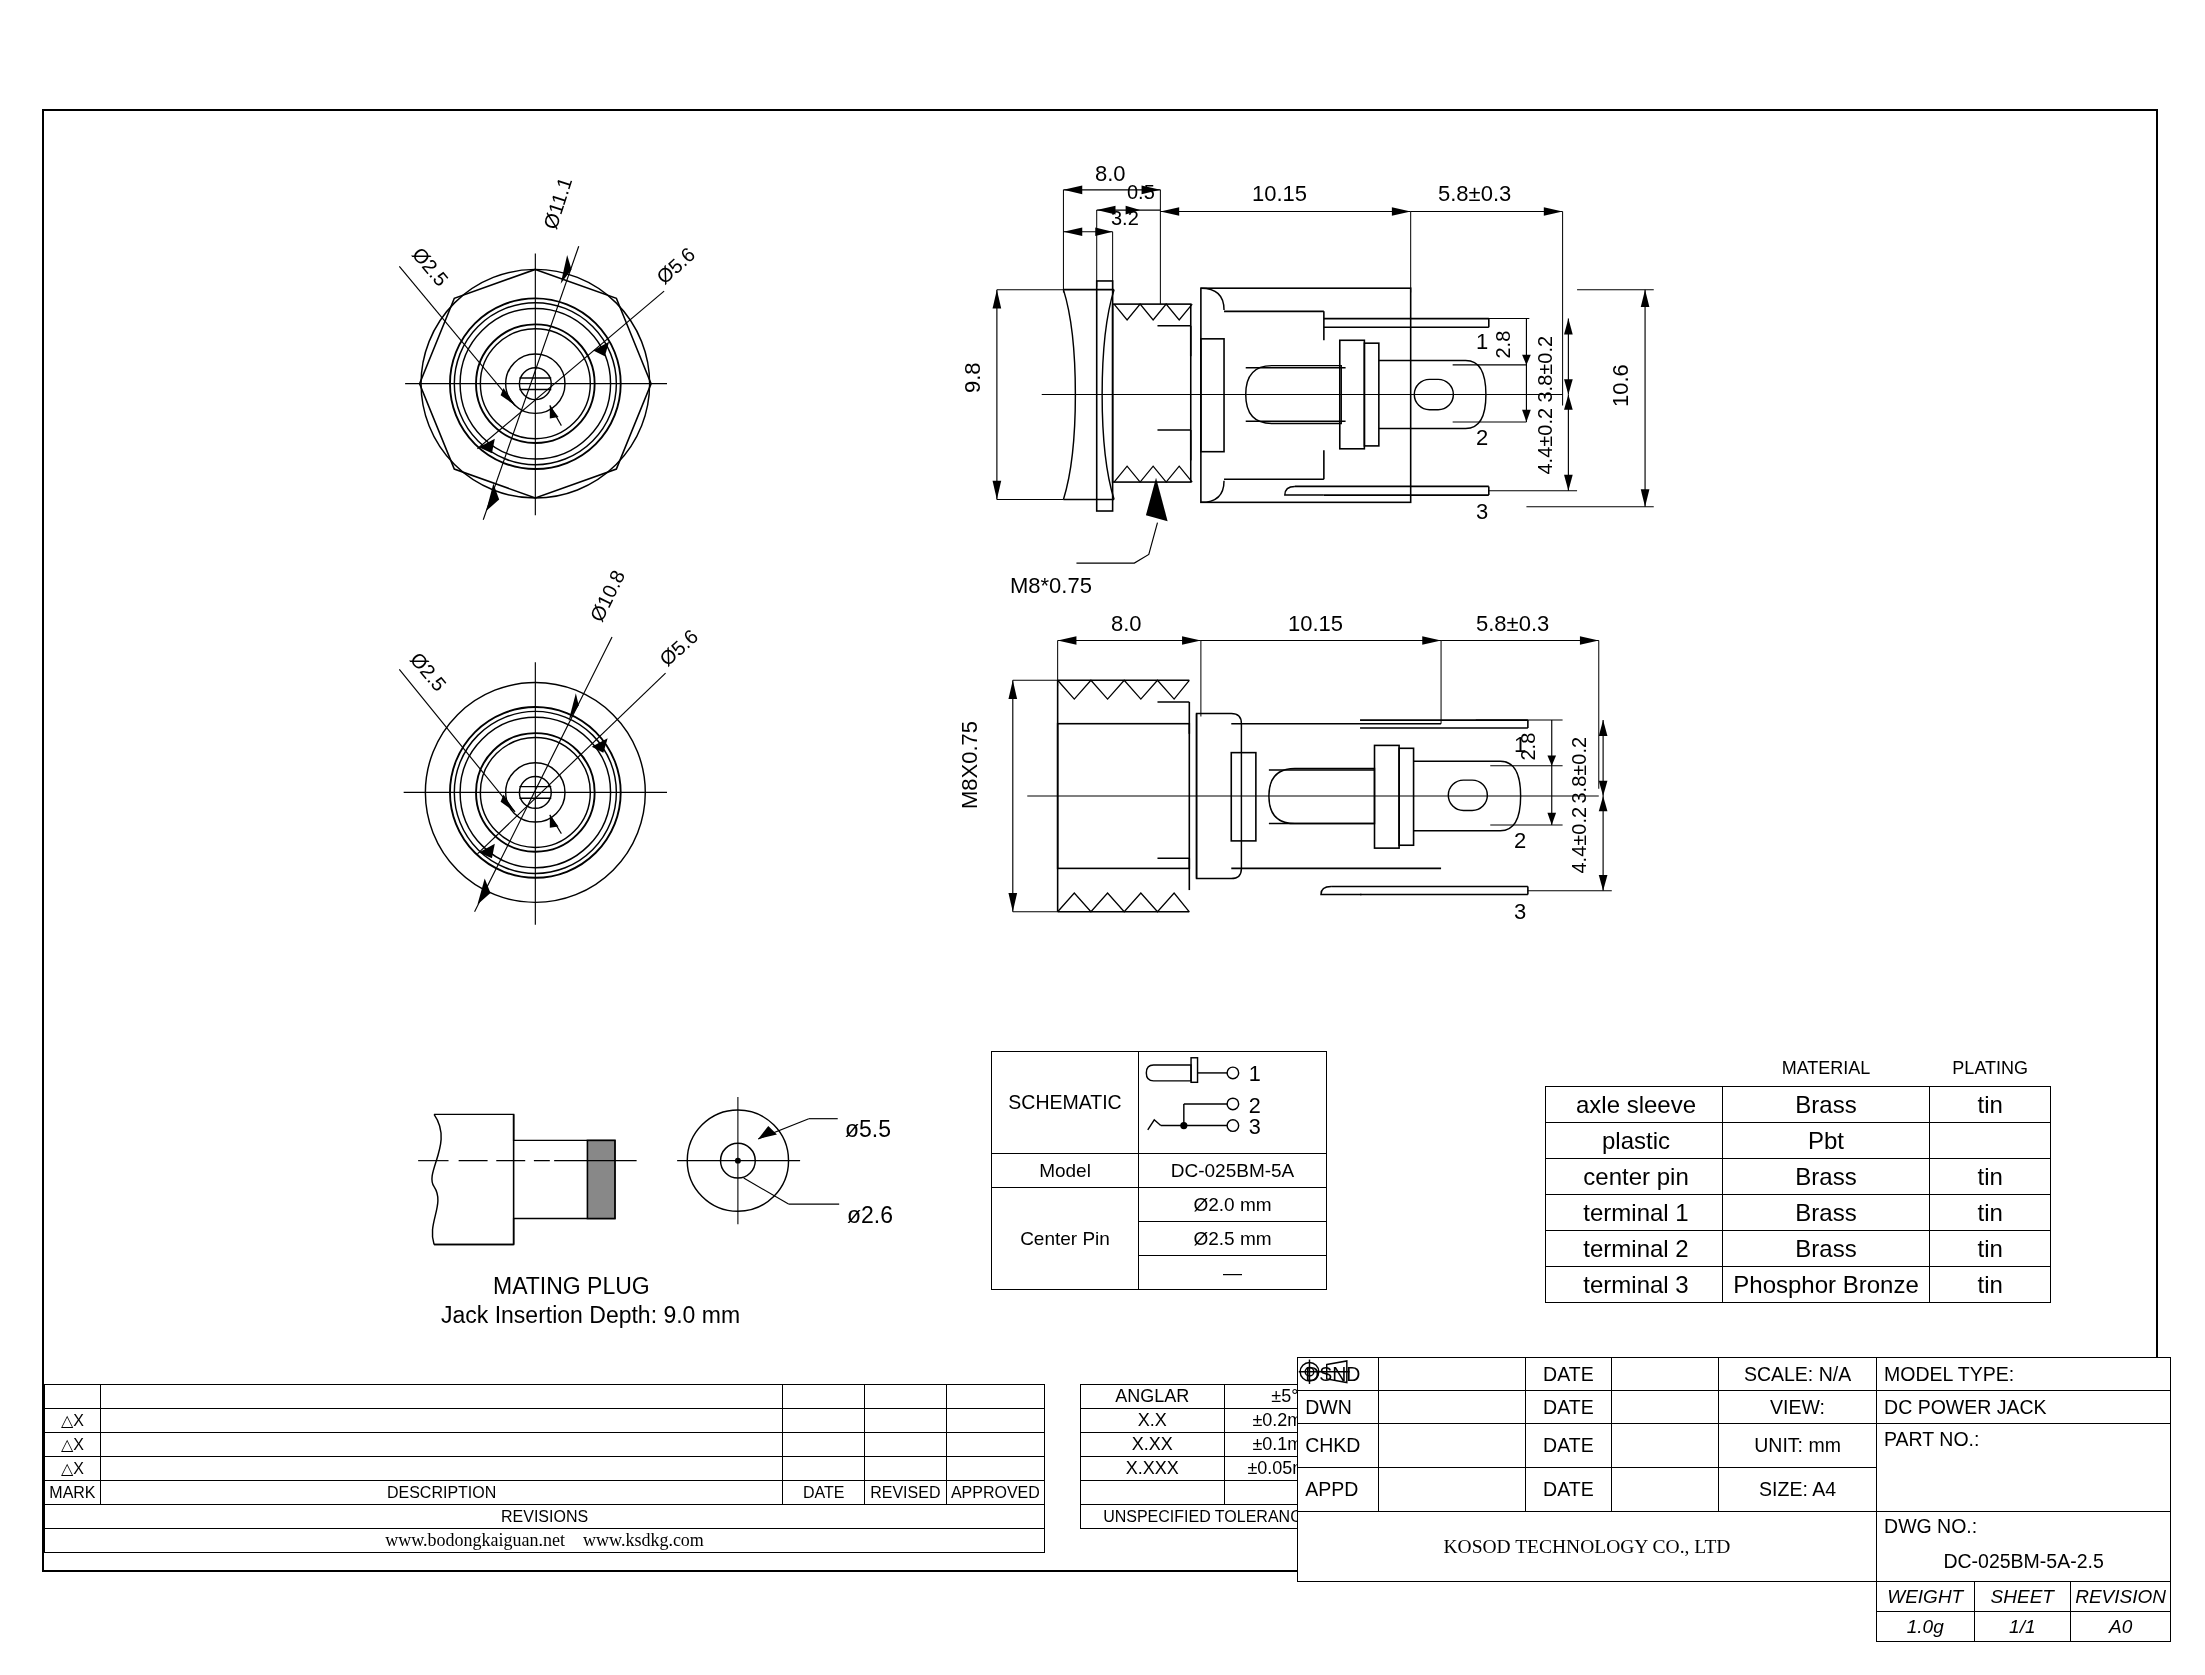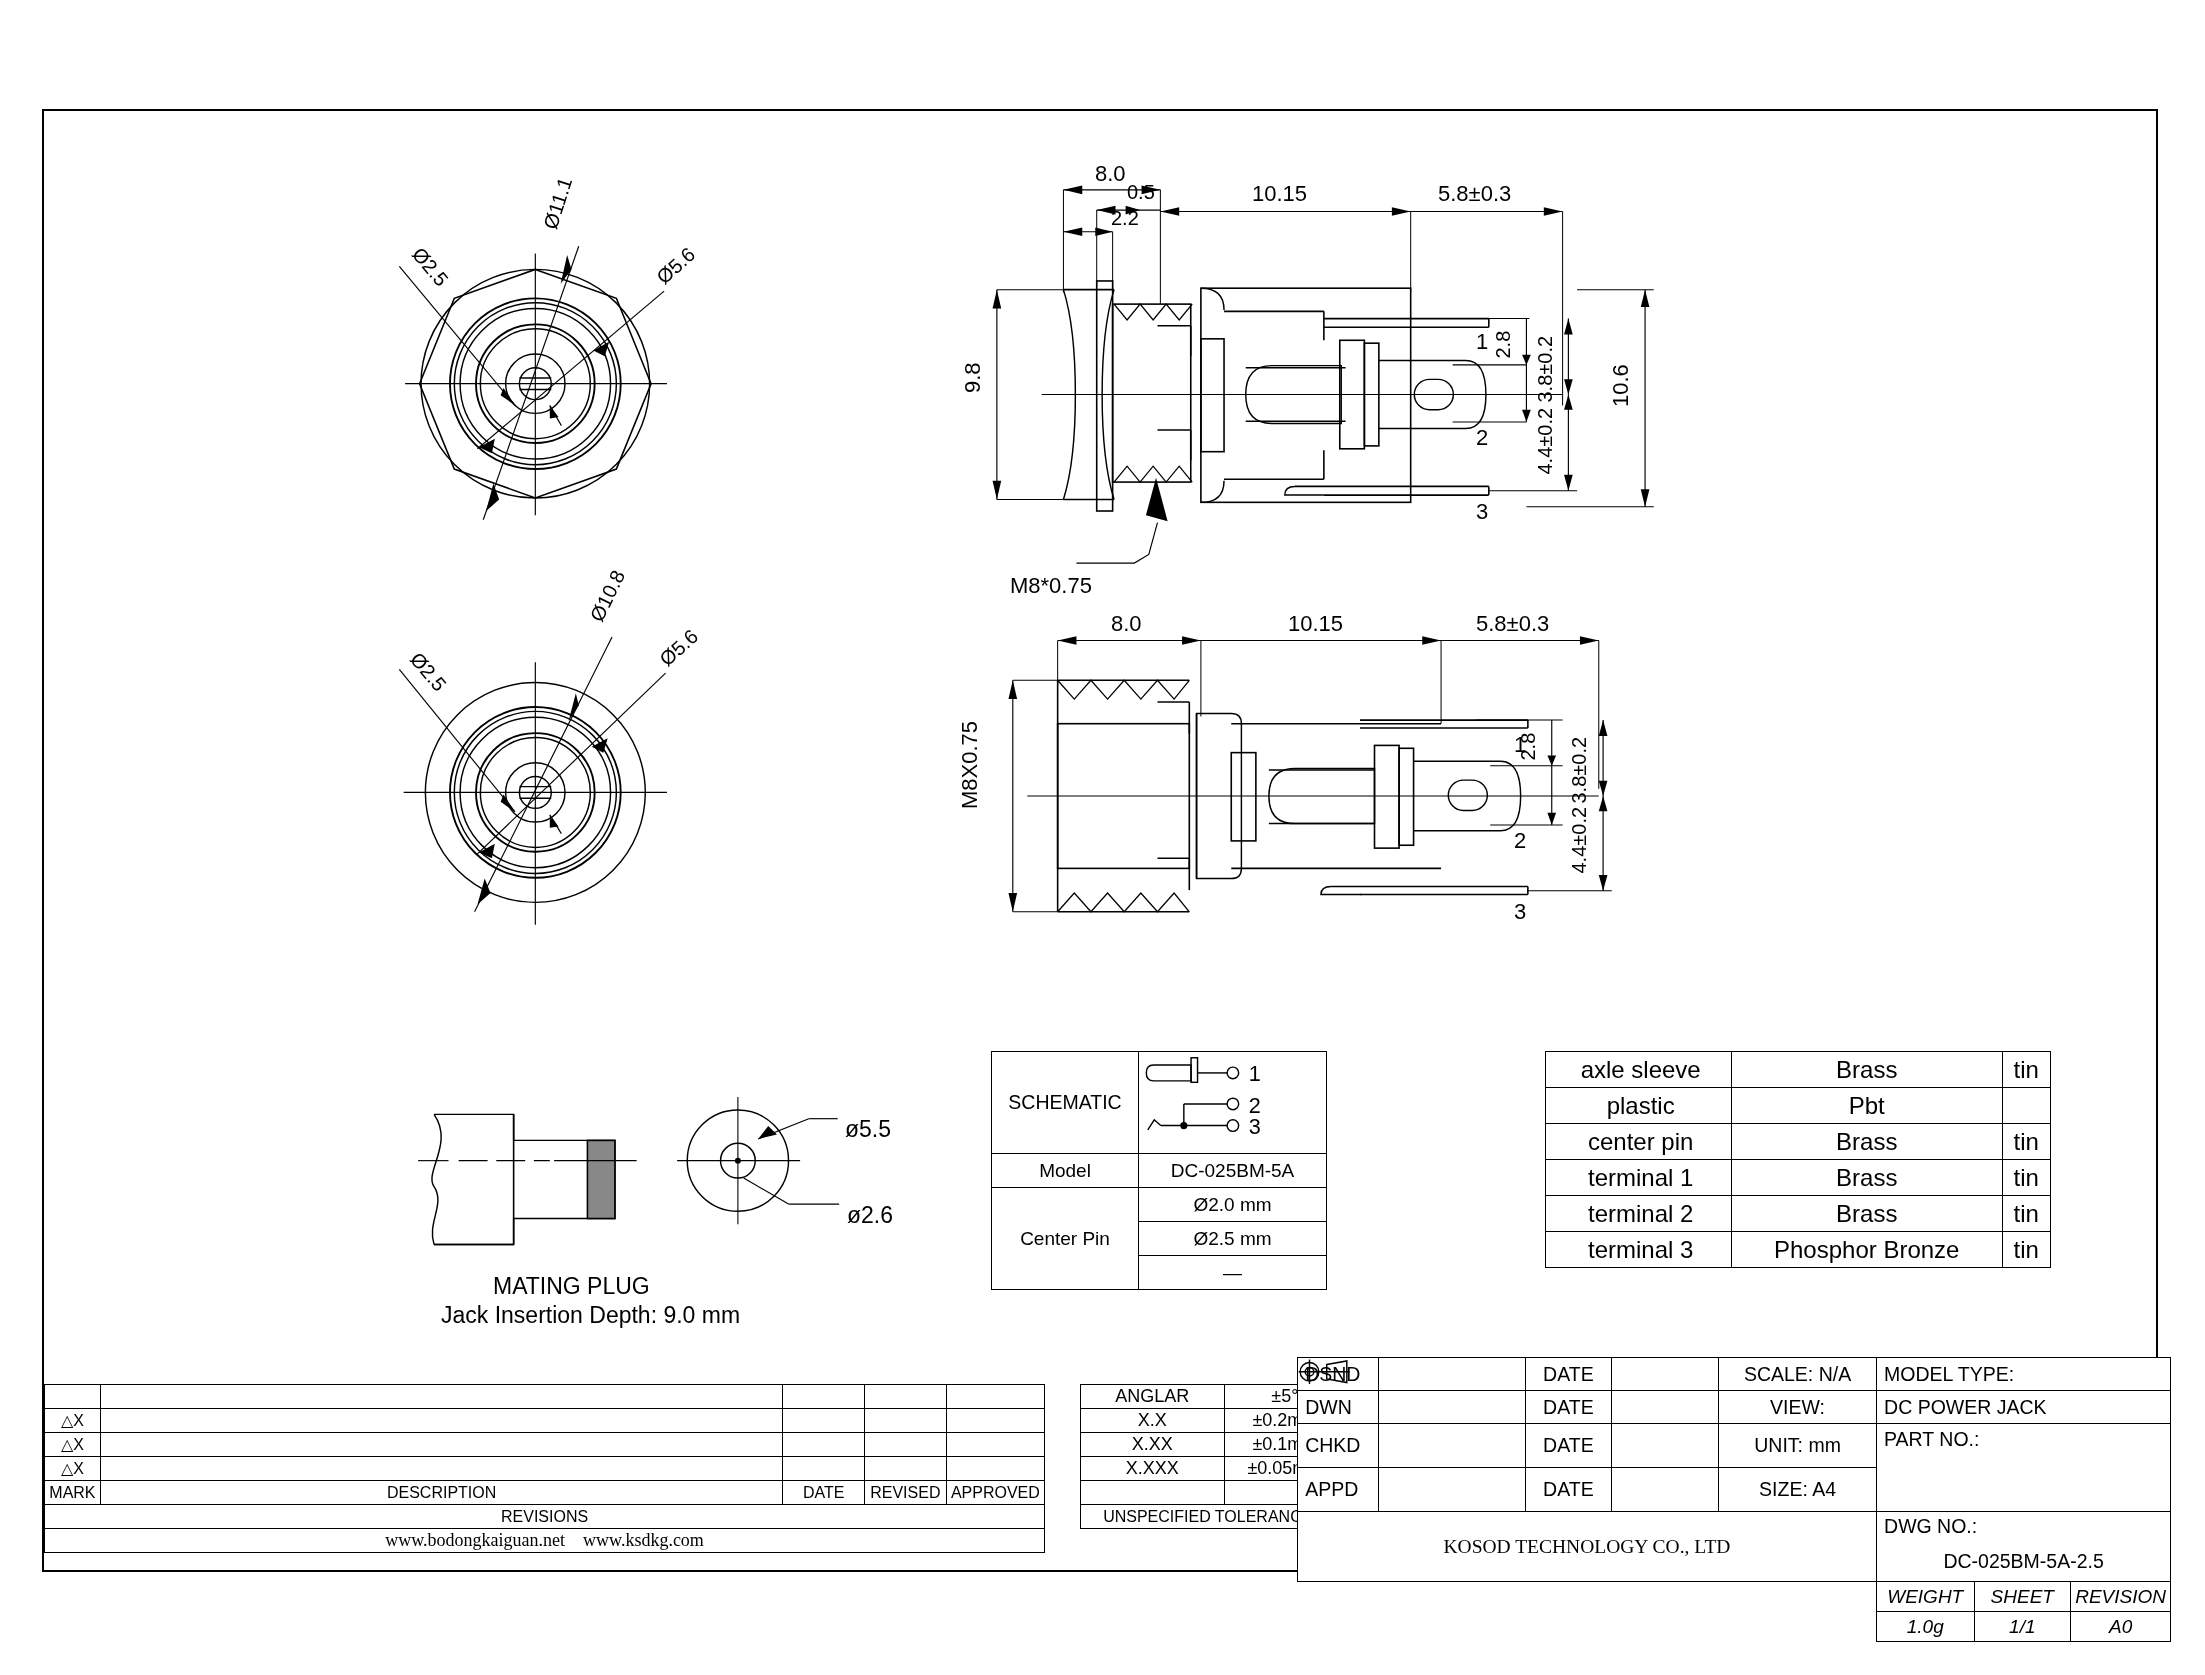--- a/index.html
+++ b/index.html
@@ -331,21 +331,21 @@
 
 <div id="dimtext">
     <span style="position: absolute; white-space: nowrap; font-size: 20px; left: 416px; top: 239px; transform: rotate(50deg); transform-origin: left center; font-family: &quot;Liberation Sans&quot;, sans-serif; color: rgb(0, 0, 0);">Ø2.5</span>
     <span style="position: absolute; white-space: nowrap; font-size: 20px; left: 550px; top: 217px; transform: rotate(-72deg); transform-origin: left center; font-family: &quot;Liberation Sans&quot;, sans-serif; color: rgb(0, 0, 0);">Ø11.1</span>
     <span style="position: absolute; white-space: nowrap; font-size: 20px; left: 660px; top: 269px; transform: rotate(-42deg); transform-origin: left center; font-family: &quot;Liberation Sans&quot;, sans-serif; color: rgb(0, 0, 0);">Ø5.6</span>
     <span style="position: absolute; white-space: nowrap; font-size: 20px; left: 414px; top: 644px; transform: rotate(50deg); transform-origin: left center; font-family: &quot;Liberation Sans&quot;, sans-serif; color: rgb(0, 0, 0);">Ø2.5</span>
     <span style="position: absolute; white-space: nowrap; font-size: 20px; left: 596px; top: 609px; transform: rotate(-64deg); transform-origin: left center; font-family: &quot;Liberation Sans&quot;, sans-serif; color: rgb(0, 0, 0);">Ø10.8</span>
     <span style="position: absolute; white-space: nowrap; font-size: 20px; left: 663px; top: 651px; transform: rotate(-42deg); transform-origin: left center; font-family: &quot;Liberation Sans&quot;, sans-serif; color: rgb(0, 0, 0);">Ø5.6</span>
     <span style="position: absolute; white-space: nowrap; font-size: 22px; left: 1095px; top: 161px; transform: rotate(0deg); transform-origin: left center; font-family: &quot;Liberation Sans&quot;, sans-serif; color: rgb(0, 0, 0);">8.0</span>
     <span style="position: absolute; white-space: nowrap; font-size: 20px; left: 1127px; top: 181px; transform: rotate(0deg); transform-origin: left center; font-family: &quot;Liberation Sans&quot;, sans-serif; color: rgb(0, 0, 0);">0.5</span>
-    <span style="position: absolute; white-space: nowrap; font-size: 20px; left: 1111px; top: 207px; transform: rotate(0deg); transform-origin: left center; font-family: &quot;Liberation Sans&quot;, sans-serif; color: rgb(0, 0, 0);">2.2</span>
+    <span style="position: absolute; white-space: nowrap; font-size: 20px; left: 1111px; top: 207px; transform: rotate(0deg); transform-origin: left center; font-family: &quot;Liberation Sans&quot;, sans-serif; color: rgb(0, 0, 0);">3.2</span>
     <span style="position: absolute; white-space: nowrap; font-size: 22px; left: 1252px; top: 181px; transform: rotate(0deg); transform-origin: left center; font-family: &quot;Liberation Sans&quot;, sans-serif; color: rgb(0, 0, 0);">10.15</span>
     <span style="position: absolute; white-space: nowrap; font-size: 22px; left: 1438px; top: 181px; transform: rotate(0deg); transform-origin: left center; font-family: &quot;Liberation Sans&quot;, sans-serif; color: rgb(0, 0, 0);">5.8±0.3</span>
     <span style="position: absolute; white-space: nowrap; font-size: 22px; left: 973px; top: 380px; transform: rotate(-90deg); transform-origin: left center; font-family: &quot;Liberation Sans&quot;, sans-serif; color: rgb(0, 0, 0);">9.8</span>
     <span style="position: absolute; white-space: nowrap; font-size: 20px; left: 1503px; top: 347px; transform: rotate(-90deg); transform-origin: left center; font-family: &quot;Liberation Sans&quot;, sans-serif; color: rgb(0, 0, 0);">2.8</span>
     <span style="position: absolute; white-space: nowrap; font-size: 20px; left: 1545px; top: 391px; transform: rotate(-90deg); transform-origin: left center; font-family: &quot;Liberation Sans&quot;, sans-serif; color: rgb(0, 0, 0);">3.8±0.2</span>
     <span style="position: absolute; white-space: nowrap; font-size: 20px; left: 1545px; top: 463px; transform: rotate(-90deg); transform-origin: left center; font-family: &quot;Liberation Sans&quot;, sans-serif; color: rgb(0, 0, 0);">4.4±0.2</span>
     <span style="position: absolute; white-space: nowrap; font-size: 22px; left: 1621px; top: 394px; transform: rotate(-90deg); transform-origin: left center; font-family: &quot;Liberation Sans&quot;, sans-serif; color: rgb(0, 0, 0);">10.6</span>
     <span style="position: absolute; white-space: nowrap; font-size: 22px; left: 1010px; top: 573px; transform: rotate(0deg); transform-origin: left center; font-family: &quot;Liberation Sans&quot;, sans-serif; color: rgb(0, 0, 0);">M8*0.75</span>
     <span style="position: absolute; white-space: nowrap; font-size: 22px; left: 1476px; top: 329px; transform: rotate(0deg); transform-origin: left center; font-family: &quot;Liberation Sans&quot;, sans-serif; color: rgb(0, 0, 0);">1</span>
     <span style="position: absolute; white-space: nowrap; font-size: 22px; left: 1476px; top: 425px; transform: rotate(0deg); transform-origin: left center; font-family: &quot;Liberation Sans&quot;, sans-serif; color: rgb(0, 0, 0);">2</span>
@@ -404,20 +404,25 @@
         <td>Ø2.5 mm</td>
       </tr>
   <tr>
         <td>—</td>
       </tr>
 </tbody>
   </table>
 
 <table class="tbl" id="material-block">
   <tbody>
+      <tr class="hdr">
+    <td class="blank" style="width:181px;"></td>
+    <td style="width:203px;">MATERIAL</td>
+    <td style="width:123px;">PLATING</td>
+  </tr>
   <tr>
     <td class="part">axle sleeve</td>
     <td>Brass</td>
     <td>tin</td>
   </tr>
   <tr>
     <td class="part">plastic</td>
     <td>Pbt</td>
     <td></td>
   </tr>

